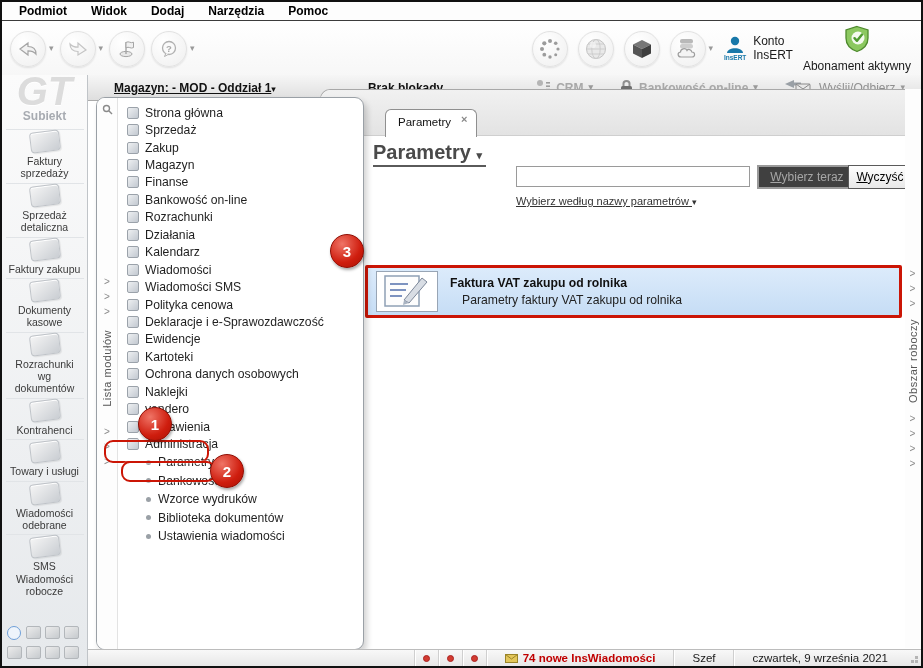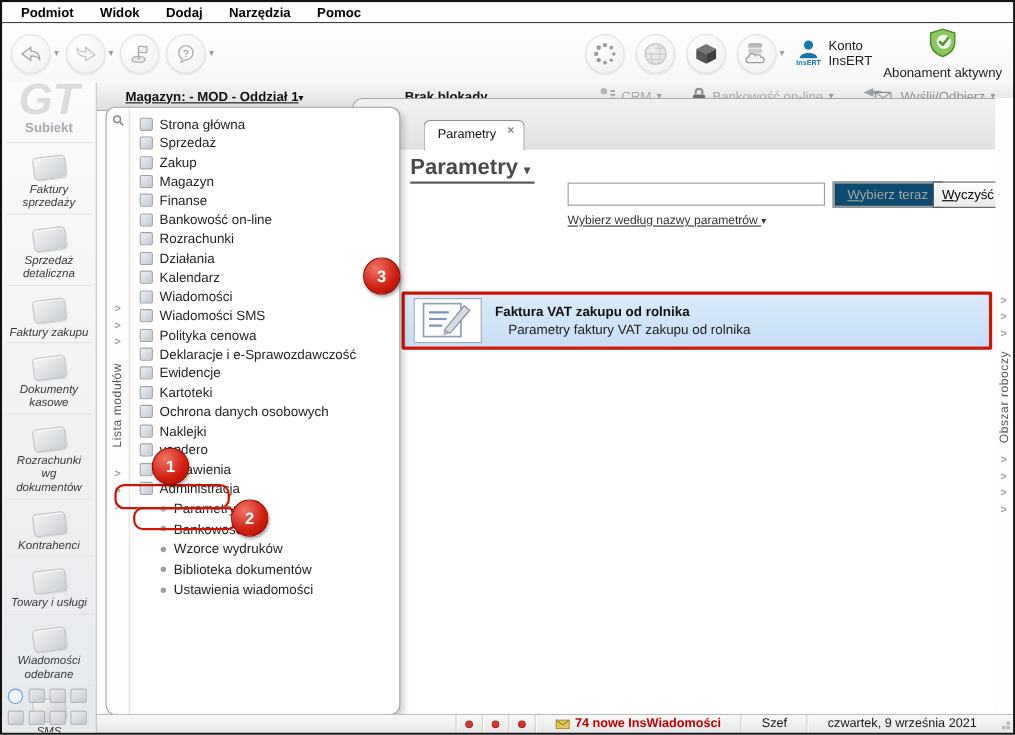--- a/index.html
+++ b/index.html
@@ -27,31 +27,31 @@
   .insert-badge { font-size:6.5px; font-weight:700; color:#1878a9; text-align:center; margin-top:-2px; }
   .abo { display:flex; align-items:center; gap:6px; font-size:12px; color:#1a1a1a; font-weight:400;flex-direction:column; }
   
   .infobar { position:absolute; left:86px; top:73px; right:0; height:26px;
     background:linear-gradient(#f6f6f6,#dedede); border-bottom:1px solid #ababab;
     display:flex; align-items:center; font-size:12px; }
   .infobar .lnk { color:#111; font-weight:700; text-decoration:underline; cursor:pointer; }
   .ib-left { display:flex; gap:92px; padding-left:26px; align-items:center; }
   .ib-right { margin-left:auto; display:flex; align-items:center; gap:26px; padding-right:16px; }
   .ib-tool { display:flex; align-items:center; gap:5px; color:#9b9b9b; }
-  .ib-tool.dim { color:#a8a8a8; }
+  .ib-tool.dim { color:#a8a8a8;font-weight:bold; }
   
   .sidebar { position:absolute; left:0; top:73px; bottom:0; width:86px; z-index:6;
     background:linear-gradient(180deg,#fbfbfb,#e6e9ec); border-right:1px solid #c0c4c8;
     display:flex; flex-direction:column; align-items:center; }
   .gt-logo { font-size:40px; font-weight:700; font-style:italic; color:#dcdcdc; line-height:.8; margin-top:0px;
     text-shadow:0 1px 0 #fff; }
   .gt-sub { font-size:12px; font-weight:700; color:#a7abb1; margin-top:2px; margin-bottom:6px; }
   .mod-list { display:flex; flex-direction:column; align-items:center; width:100%; }
-  .mod-item { display:flex; flex-direction:column; align-items:center; padding:12px 2px 3px;
-    border-top:1px solid #e1e4e7; width:78px; cursor:pointer;font-style:italic; }
+  .mod-item { display:flex; flex-direction:column; align-items:center; padding:1px 2px 3px;
+    border-top:1px solid #e1e4e7; width:78px; cursor:pointer; }
   .mod-icon { width:30px; height:21px; background:linear-gradient(145deg,#f5f5f5,#c9cdd2);
     border:1px solid #bfc3c8; border-radius:4px; transform:rotate(-7deg);
     box-shadow:inset 0 1px 0 #fff, 1px 1px 1px rgba(0,0,0,.08); margin-bottom:3px; }
   .mod-label { font-size:10.5px; color:#3a3a3a; text-align:center; line-height:1.18; }
   .mini-grid { position:absolute; left:3px; bottom:3px; display:grid; grid-template-columns:repeat(4,19px); grid-auto-rows:20px; }
   .mini { width:15px; height:13px; background:linear-gradient(145deg,#ececec,#c6cace);
     border:1px solid #b3b7bb; border-radius:2px; margin:3px 2px; }
   .mini.active { width:14px; height:14px; border-radius:50%; background:#eef4fb; border:1px solid #6f9fd8; }
   
   .tree-panel { position:absolute; left:94px; top:95px; width:268px; height:553px; z-index:4;
@@ -78,21 +78,21 @@
     display:flex; align-items:flex-start; gap:10px; padding:6px 9px 0 12px; z-index:3; font-size:11.5px; color:#111; }
   .tab-close { font-size:11px; color:#888; font-weight:700; margin-top:-3px; cursor:pointer; }
   .content { position:absolute; left:0; top:46px; right:0; bottom:0; background:#fff; }
   .page-title { position:absolute; left:52px; top:5px; font-size:20px; font-weight:700; color:#4a4a4a;
     border-bottom:2px solid #5a5a5a; padding-bottom:1px; padding-right:4px; cursor:pointer; }
   .page-title .caret { color:#4a4a4a; font-size:11px; }
   .search-input { position:absolute; left:195px; top:30px; width:234px; height:21px;
     border:1px solid #9a9a9a; background:#fff; font-size:12px; padding:0 4px; font-family:"Liberation Sans",sans-serif; }
   .btn { position:absolute; top:29px; height:24px; font-size:12px; font-family:"Liberation Sans",sans-serif;
     display:flex; align-items:center; justify-content:center; cursor:pointer; }
-  .btn-disabled { left:436px; width:100px; background:#0c4a6e; border:2px solid #9a9a9a; color:#a6a6a6; }
+  .btn-disabled { left:436px; width:100px; background:#404040; border:2px solid #9a9a9a; color:#a6a6a6; }
   .btn-normal { left:527px; width:64px; background:linear-gradient(#fefefe,#e8e8e8); border:1px solid #5a5a5a; color:#000; }
   .uline-first { display:block; }
   .uline-first::first-letter { text-decoration:underline; }
   .by-name-link { position:absolute; left:195px; top:59px; font-size:11px; color:#333;
     text-decoration:underline; cursor:pointer; }
   .by-name-link .caret { color:#333; font-size:9px; text-decoration:none; display:inline-block; }
   .result-item { position:absolute; left:44px; top:129px; width:537px; height:53px;
     background:linear-gradient(#dcebfb,#c6ddf5); border:3px solid #cb1505; border-radius:2px;
     display:flex; align-items:center; padding-left:8px; gap:12px; cursor:pointer; }
   .result-ico { width:62px; height:41px; background:#fff; border:1px solid #98a5b5; display:flex; align-items:center; justify-content:center; }

